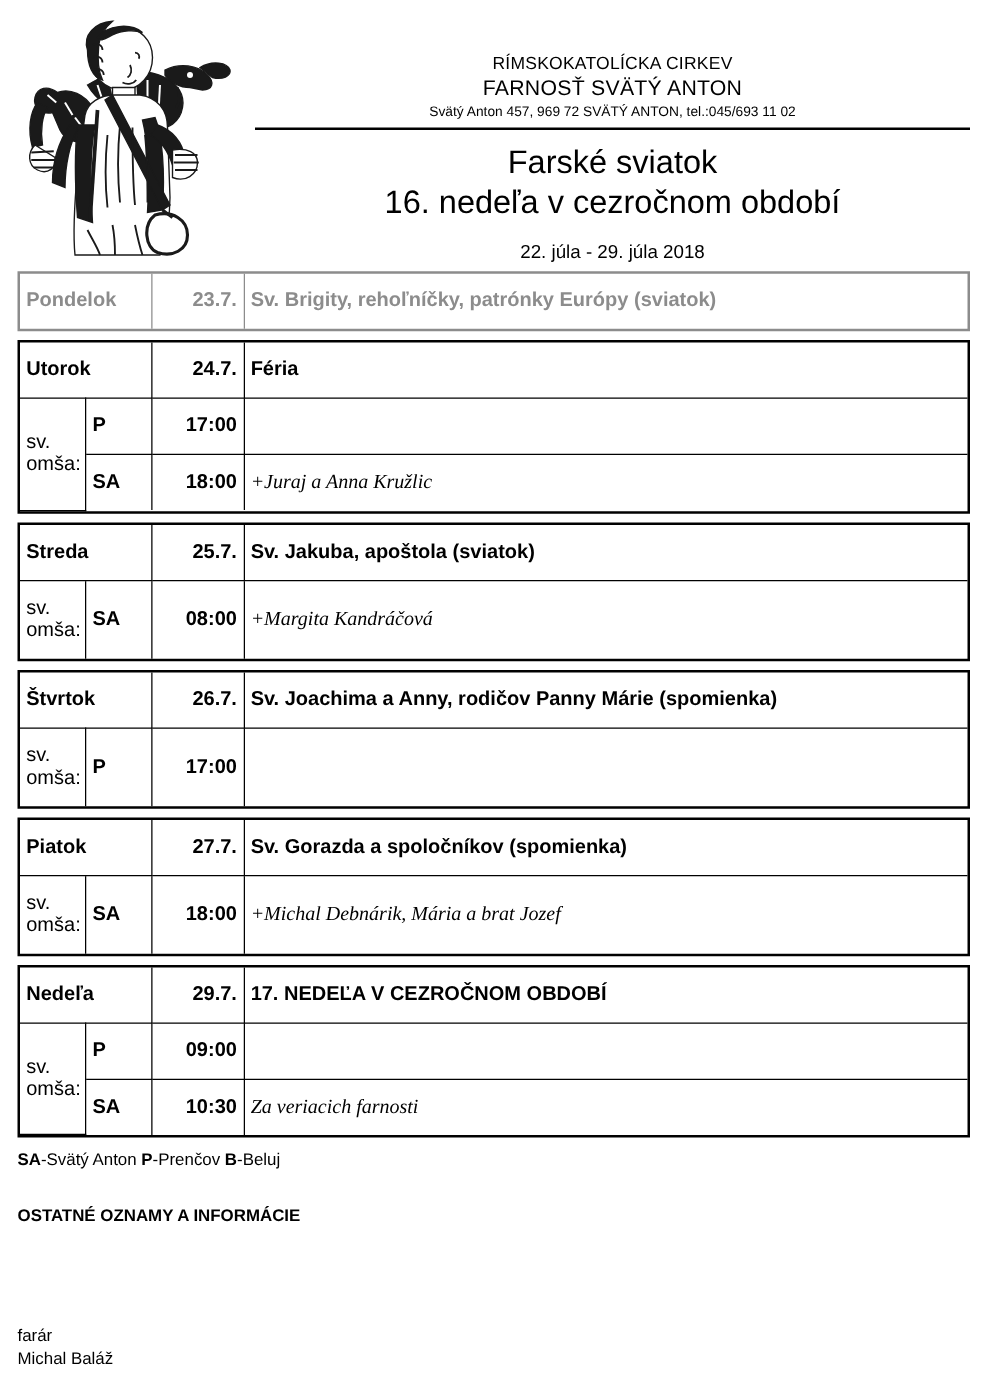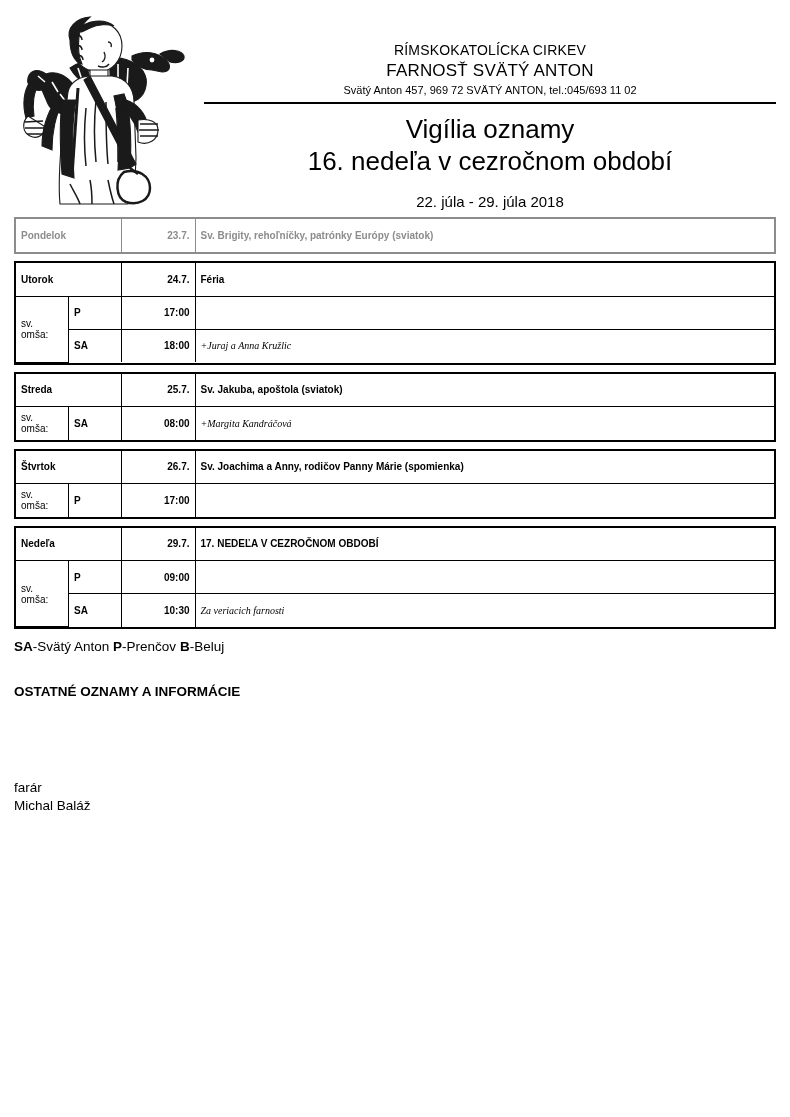--- a/index.html
+++ b/index.html
@@ -87,23 +87,23 @@
     border-color: #8c8c8c;
     color: #8c8c8c;
   }
   .day-block table {
     border-collapse: collapse;
     width: 100%;
     table-layout: fixed;
   }
   .day-block td {
     border: 1px solid #000;
-    padding: 1px 5px;
-    font-size: 10px;
-    height: 33px;
+    padding: 13px 5px;
+    font-size: 16px;
+    height: 21px;
     vertical-align: middle;
     box-sizing: border-box;
   }
   .day-block.muted td {
     border-color: #8c8c8c;
   }
   
   .day-block tr:first-child td { border-top: none; }
   .day-block tr:last-child td { border-bottom: none; }
   .day-block td:first-child { border-left: none; }
@@ -244,21 +244,21 @@
         <path d="M118 160 L126 166" stroke-width="2.5"></path>
       </g>
     </svg>
   </div>
 
   <div class="header-text">
     <div class="org-line1">RÍMSKOKATOLÍCKA CIRKEV</div>
     <div class="org-line2">FARNOSŤ SVÄTÝ ANTON</div>
     <div class="org-address">Svätý Anton 457, 969 72  SVÄTÝ ANTON, tel.:045/693 11 02</div>
     <hr class="rule">
-    <div class="doc-title">Vigília oznamy</div>
+    <div class="doc-title">Farské sviatok</div>
     <div class="doc-subtitle">16. nedeľa v cezročnom období</div>
     <div class="doc-daterange">22. júla - 29. júla 2018</div>
   </div>
 </div>
 
 <div class="schedule" id="schedule">
     <div class="day-block muted">
       <table>
         <tbody>
           <tr>
@@ -322,20 +322,37 @@
             <td class="c-time mass-time">17:00</td>
             <td class="c-desc mass-int"></td>
           </tr>
         </tbody>
       </table>
     </div>
     <div class="day-block">
       <table>
         <tbody>
           <tr>
+            <td class="c-day day-name" colspan="2">Piatok</td>
+            <td class="c-time day-date">27.7.</td>
+            <td class="c-desc day-feast">Sv. Gorazda a spoločníkov (spomienka)</td>
+          </tr>
+          <tr>
+            <td class="c-day mass-label" rowspan="1">sv. omša:</td>
+            <td class="c-code mass-code">SA</td>
+            <td class="c-time mass-time">18:00</td>
+            <td class="c-desc mass-int">+Michal Debnárik, Mária a brat Jozef</td>
+          </tr>
+        </tbody>
+      </table>
+    </div>
+    <div class="day-block">
+      <table>
+        <tbody>
+          <tr>
             <td class="c-day day-name" colspan="2">Nedeľa</td>
             <td class="c-time day-date">29.7.</td>
             <td class="c-desc day-feast">17. NEDEĽA V CEZROČNOM OBDOBÍ</td>
           </tr>
           <tr>
             <td class="c-day mass-label" rowspan="2">sv. omša:</td>
             <td class="c-code mass-code">P</td>
             <td class="c-time mass-time">09:00</td>
             <td class="c-desc mass-int"></td>
           </tr>

